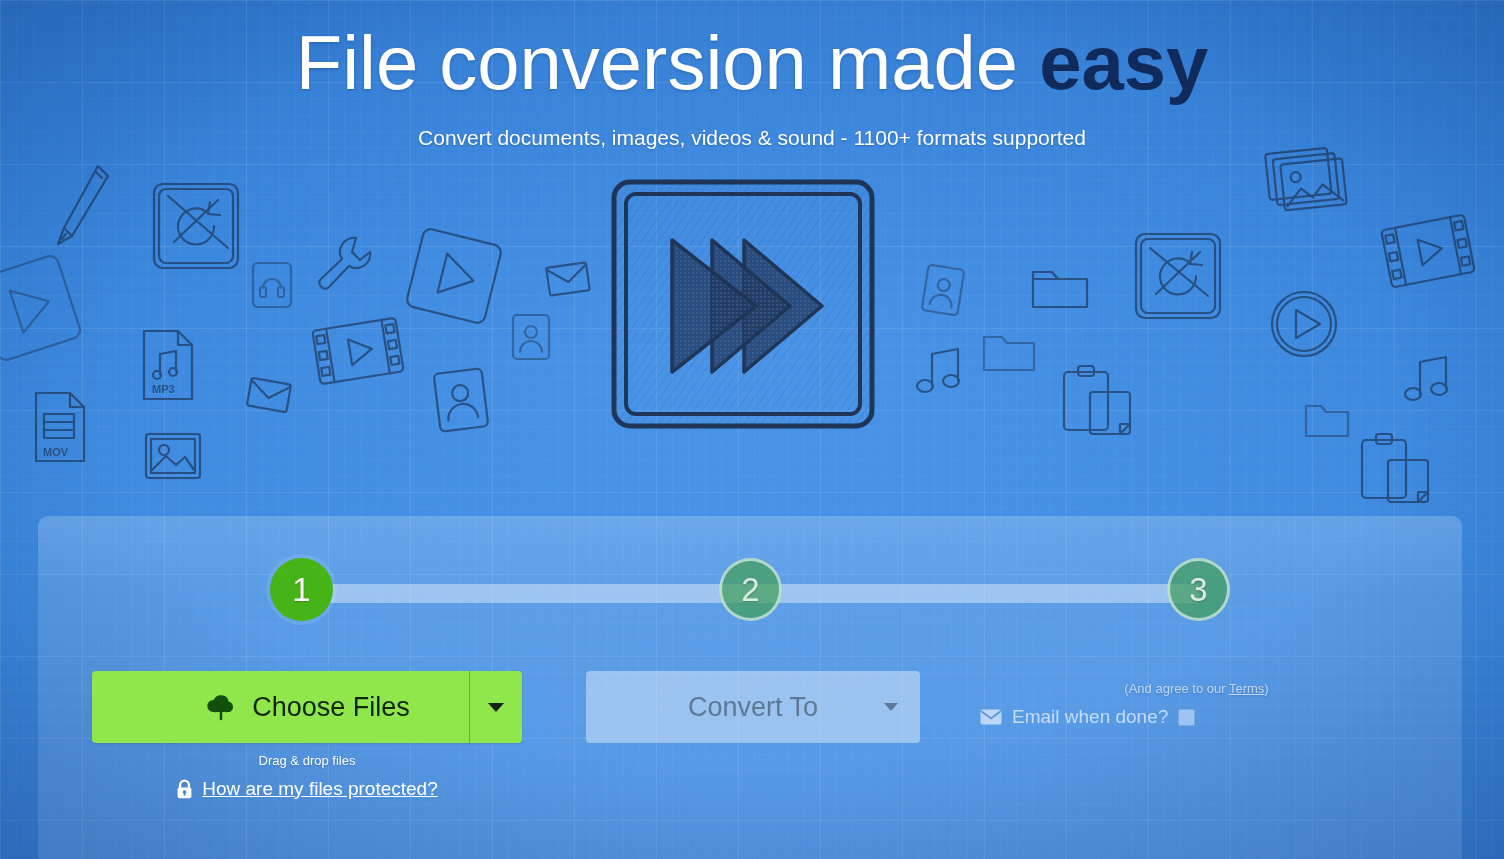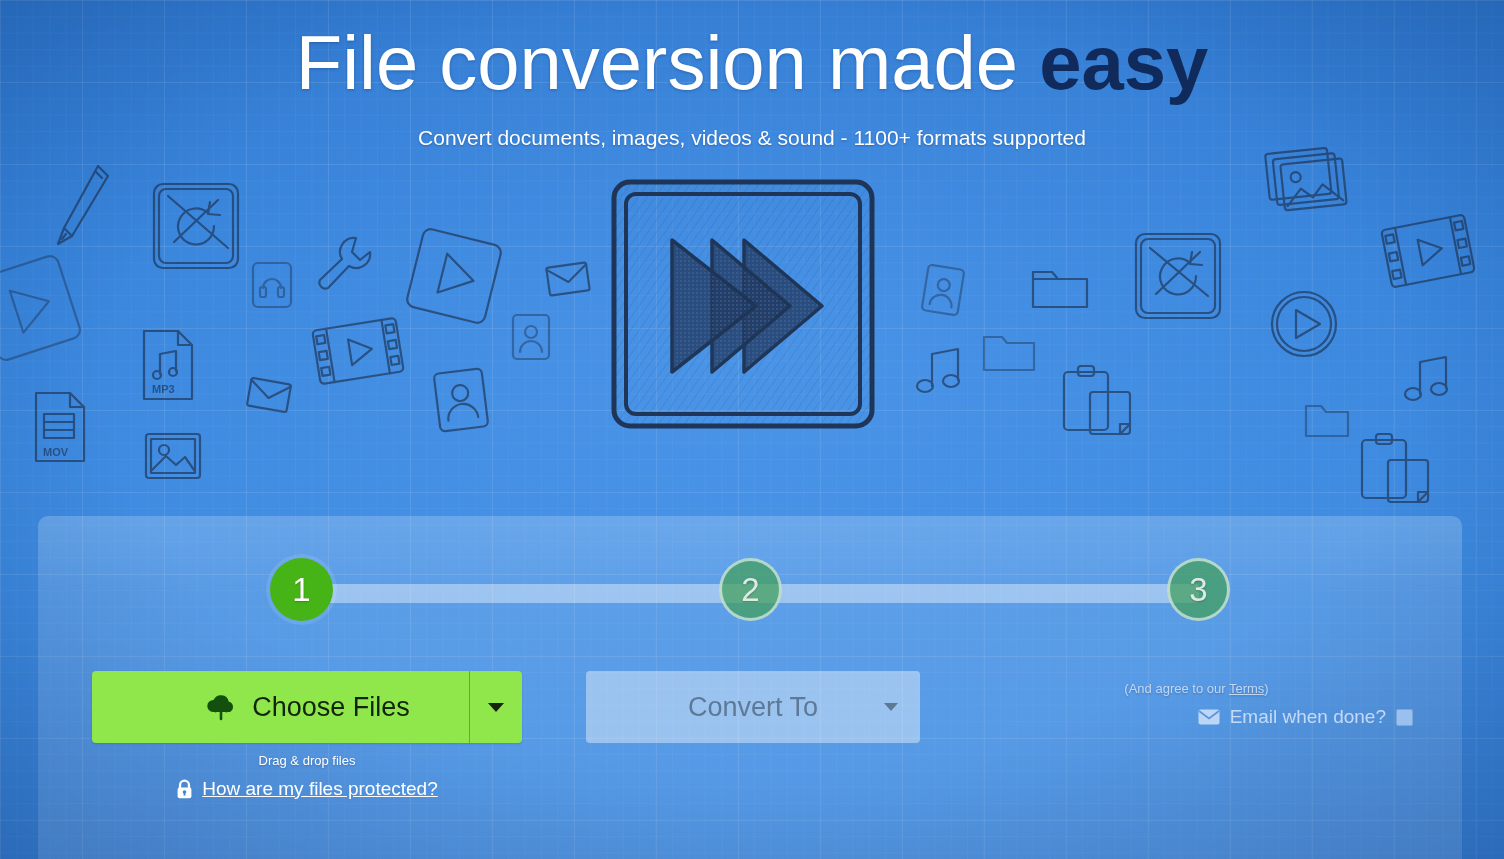--- a/index.html
+++ b/index.html
@@ -244,21 +244,21 @@
     font-size: 19px;
     color: #ffffff;
     cursor: pointer;
   }
   .protect-row .ptxt { text-decoration: underline; }
 
   .email-row {
     margin-top: 10px;
     display: flex;
     align-items: center;
-    justify-content: flex-end;
+    justify-content: flex-start;
     gap: 10px;
     font-size: 19px;
     color: rgba(225,238,255,0.78);
     cursor: pointer;
   }
   .chk {
     width: 17px; height: 17px;
     border-radius: 2px;
     background: rgba(200,225,255,0.62);
     border: 1px solid rgba(120,160,210,0.8);

